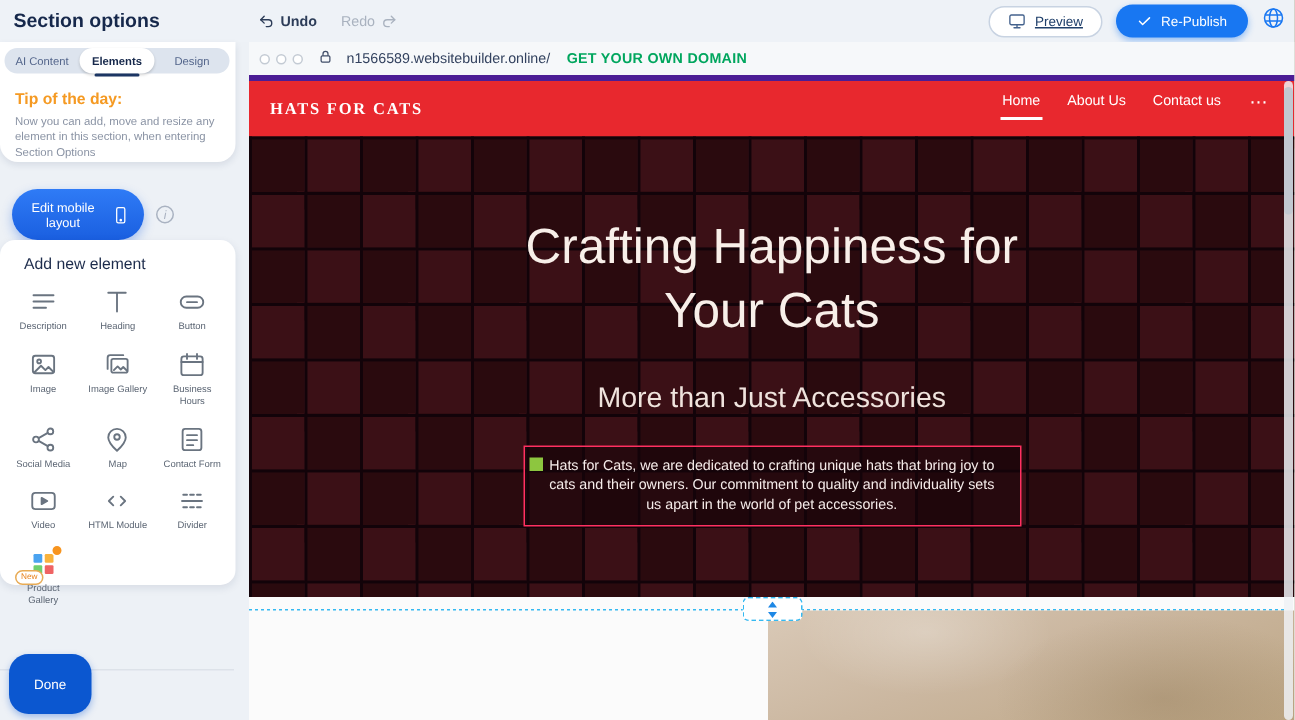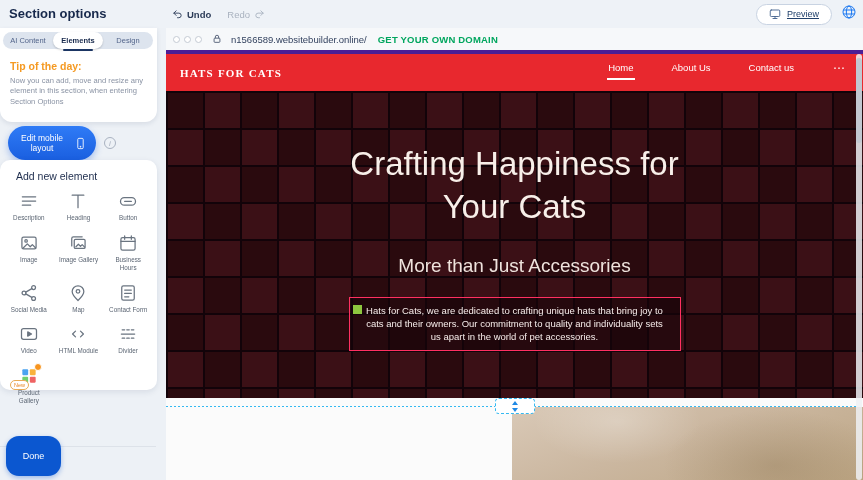--- a/index.html
+++ b/index.html
@@ -19,21 +19,21 @@
   .btn-preview { height:21px; padding:0 12px; border-radius:11px; background:#fff; border:1px solid #c8d3e2;
     color:#20406b; font-size:9px; display:flex; align-items:center; gap:6px; cursor:pointer;text-decoration:underline; }
   .btn-preview svg { width:12px; height:12px; stroke:#44628d; fill:none; stroke-width:1.8; stroke-linecap:round; }
   .btn-republish { height:22px; padding:0 14px; border-radius:11px; background:#1877f2; border:none; color:#fff;
     font-size:9px; display:flex; align-items:center; gap:6px; cursor:pointer; box-shadow:0 2px 5px rgba(24,119,242,.45); }
   .btn-republish svg { width:10px; height:10px; stroke:#fff; fill:none; stroke-width:2.4; stroke-linecap:round; stroke-linejoin:round; }
   .globe svg { width:16px; height:16px; stroke:#1877f2; fill:none; stroke-width:1.5; }
 
   
   .sidebar { position:absolute; left:0; top:28px; width:166px; bottom:0; background:#edf1f6; }
-  .panel-top { position:absolute; left:0; top:0; width:157px; height:94px; background:#fff;
+  .panel-top { position:absolute; left:0; top:0; width:157px; height:80px; background:#fff;
     border-radius:0 0 12px 12px; box-shadow:0 2px 5px rgba(20,40,80,.10);padding-left:36px; }
   .tabs { position:absolute; left:3px; top:4px; width:150px; height:17px; display:flex;
     background:#dde4ee; border-radius:9px; }
   .tab { flex:1; display:flex; align-items:center; justify-content:center; font-size:7.5px;
     color:#53658b; cursor:pointer; position:relative; }
   .tab.active { background:#fff; border-radius:9px; color:#16284b; font-weight:bold;
     box-shadow:0 1px 2px rgba(0,0,0,.18); }
   .tab.active::after { content:""; position:absolute; left:10px; right:10px; bottom:-2px; height:2px;
     background:#1b3563; border-radius:1px; }
   .tip { position:absolute; left:10px; top:32px; width:138px; }
@@ -67,21 +67,21 @@
     border-bottom:4px solid #4c1d95; display:flex; align-items:center; padding:0 7px; gap:4px; }
   .dot { width:7px; height:7px; border-radius:50%; border:1px solid #c4cbd4; background:#fff; flex:none; }
   .lock svg { width:10px; height:10px; stroke:#404d68; fill:none; stroke-width:2; margin:2px 2px 0 6px; }
   .url { font-size:9.5px; color:#33425f; margin-left:3px; }
   .cta { font-size:9.5px; color:#00a65e; font-weight:bold; margin-left:7px; letter-spacing:.2px; cursor:pointer; }
 
   .site { position:absolute; left:0; top:26px; right:0; bottom:0; overflow:hidden; background:#fbfbfb; }
   .site-header { position:absolute; left:0; top:0; right:0; height:45px; background:#e8282e; }
   .logo { position:absolute; left:14px; top:13px; color:#fff; font-size:11px; font-weight:bold;
     letter-spacing:1.2px; font-family:"Liberation Serif", serif; cursor:pointer; }
-  .nav { position:absolute; right:16px; top:0; height:27px; display:flex; align-items:center; gap:36px; }
+  .nav { position:absolute; right:16px; top:0; height:27px; display:flex; align-items:center; gap:16px; }
   .nav-item { color:#fff; font-size:9.5px; cursor:pointer; position:relative; padding:4px 1px; }
   .nav-item.active::after { content:""; position:absolute; left:0; right:0; bottom:-3px; height:2px; background:#fff; }
   .nav-more { color:#fff; font-size:12px; cursor:pointer; padding:0 2px; }
 
   .hero { position:absolute; left:0; top:37px; right:0; height:307px; text-align:center;
     background:
       linear-gradient(#120309 2px, transparent 2px) 0 0/37px 37px,
       linear-gradient(90deg,#120309 2px, transparent 2px) 0 0/37px 37px,
       repeating-conic-gradient(#3b1016 0% 25%, #2a0a0e 0% 50%) 0 0/74px 74px;
     background-color:#2a0a0e; }
@@ -135,20 +135,26 @@
     </div>
 
     <div class="top-actions">
       <button class="btn-preview">
         <svg viewBox="0 0 24 24">
             <rect x="2.5" y="4" width="19" height="13" rx="2"></rect>
             <path d="M8 21h8M12 17v4"></path>
           </svg>
         <span>Preview</span>
       </button>
+      <button class="btn-republish">
+        <svg viewBox="0 0 24 24">
+            <path d="m4 12.5 5 5L20 7"></path>
+          </svg>
+        <span>Re-Publish</span>
+      </button>
       <span class="globe">
         <svg viewBox="0 0 24 24">
             <circle cx="12" cy="12" r="9"></circle>
             <ellipse cx="12" cy="12" rx="4" ry="9"></ellipse>
             <path d="M3.6 9h16.8M3.6 15h16.8"></path>
           </svg>
       </span>
     </div>
   </header>
 

